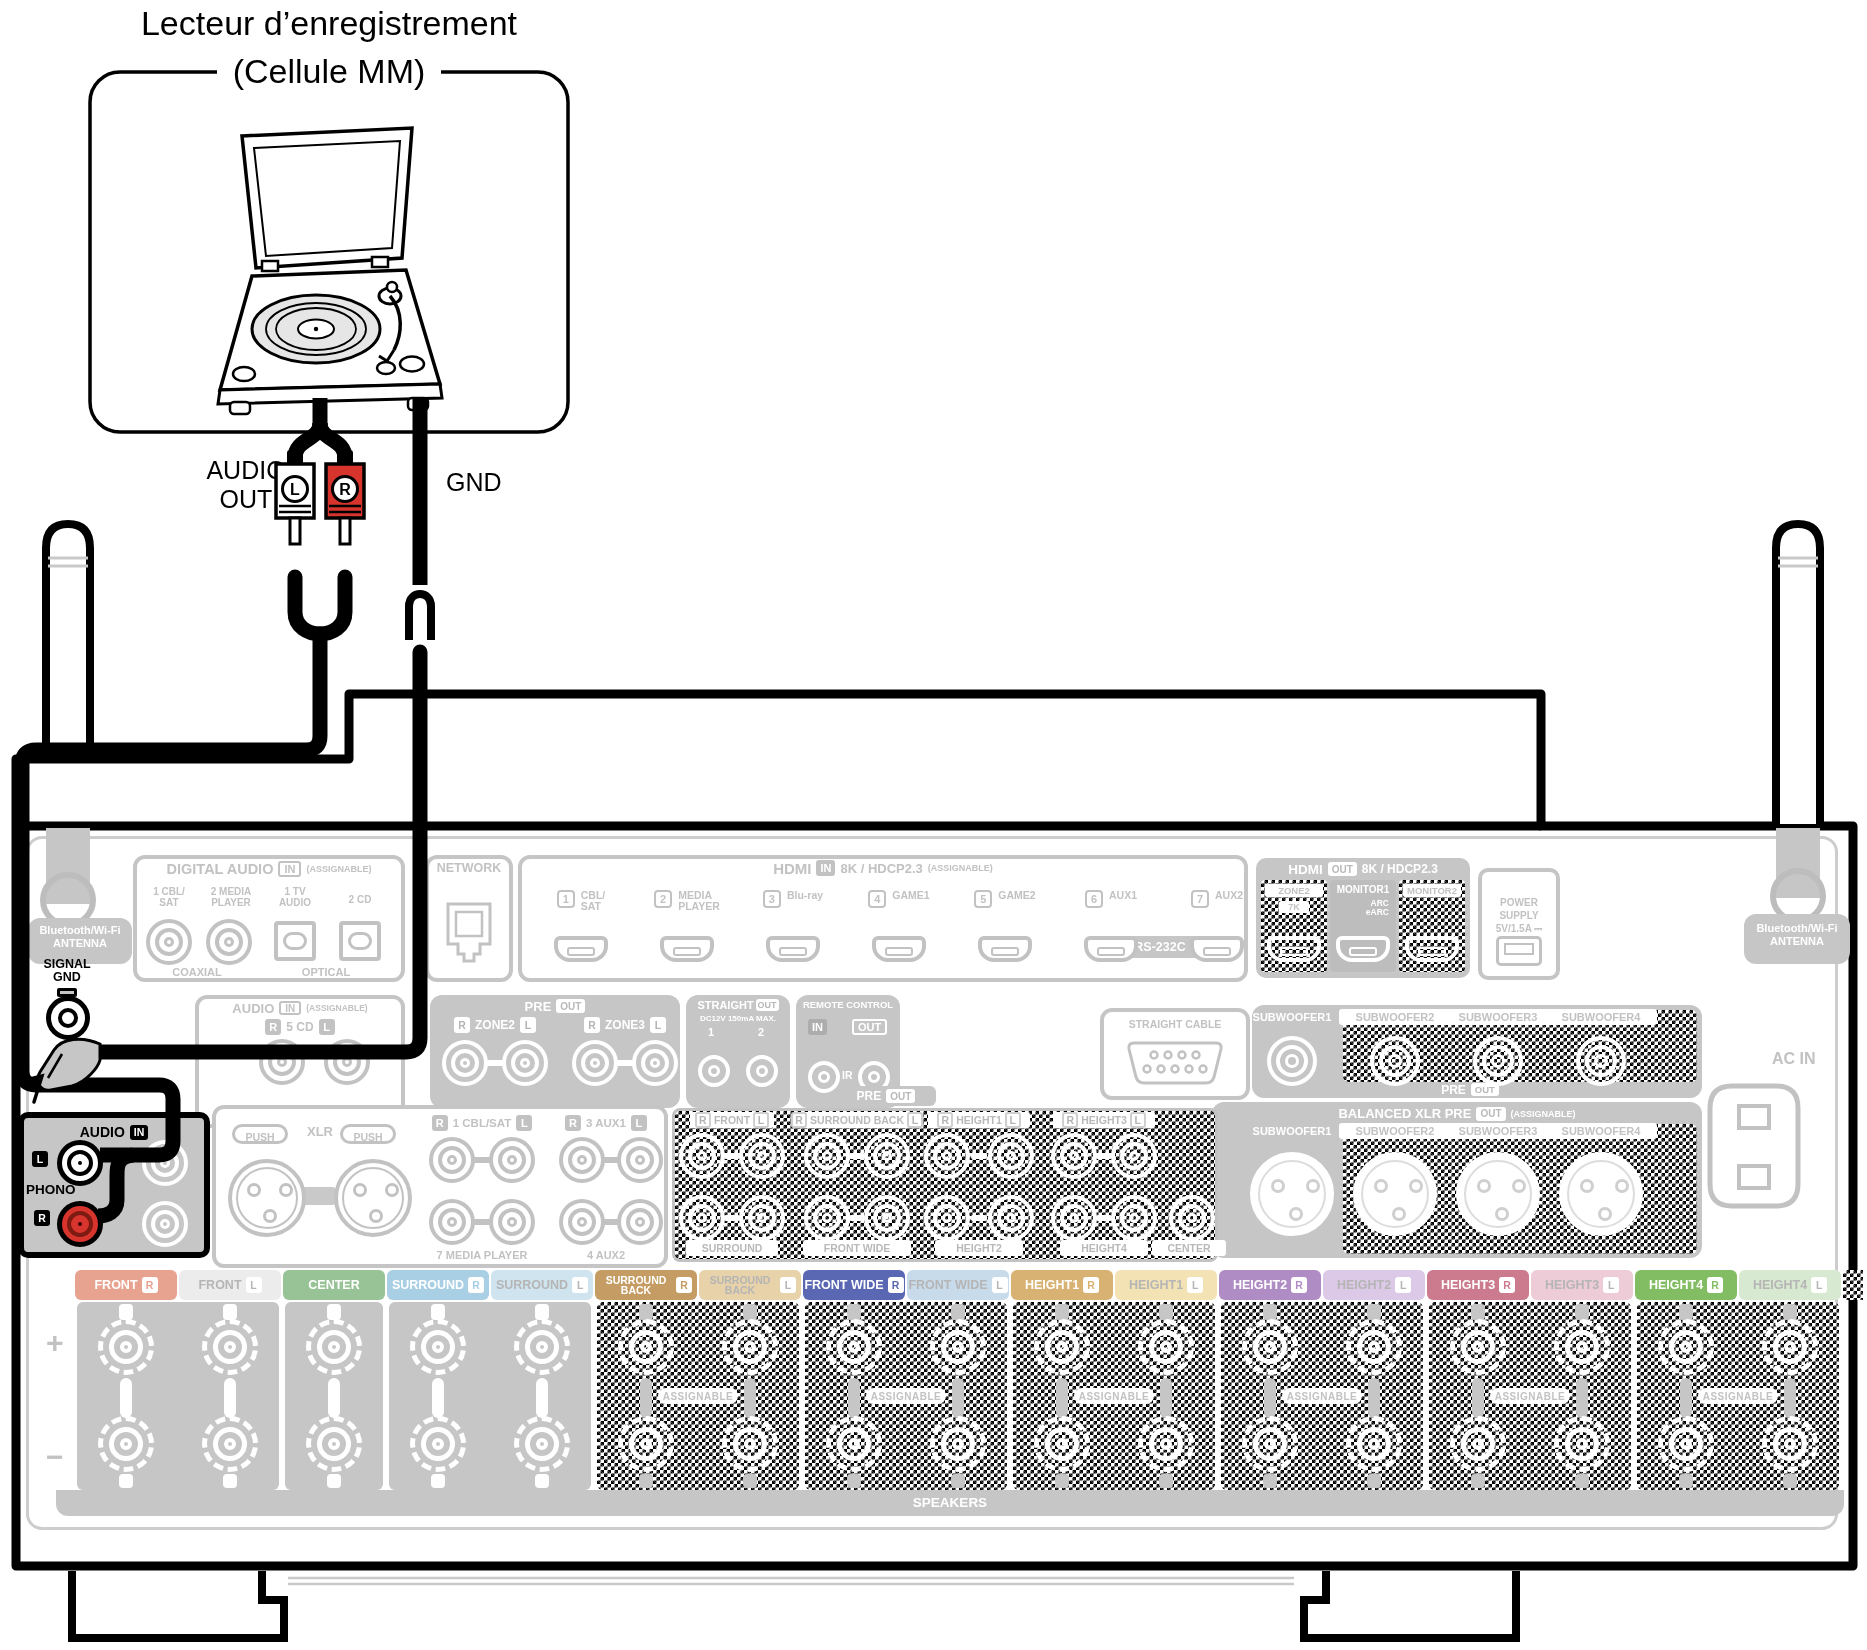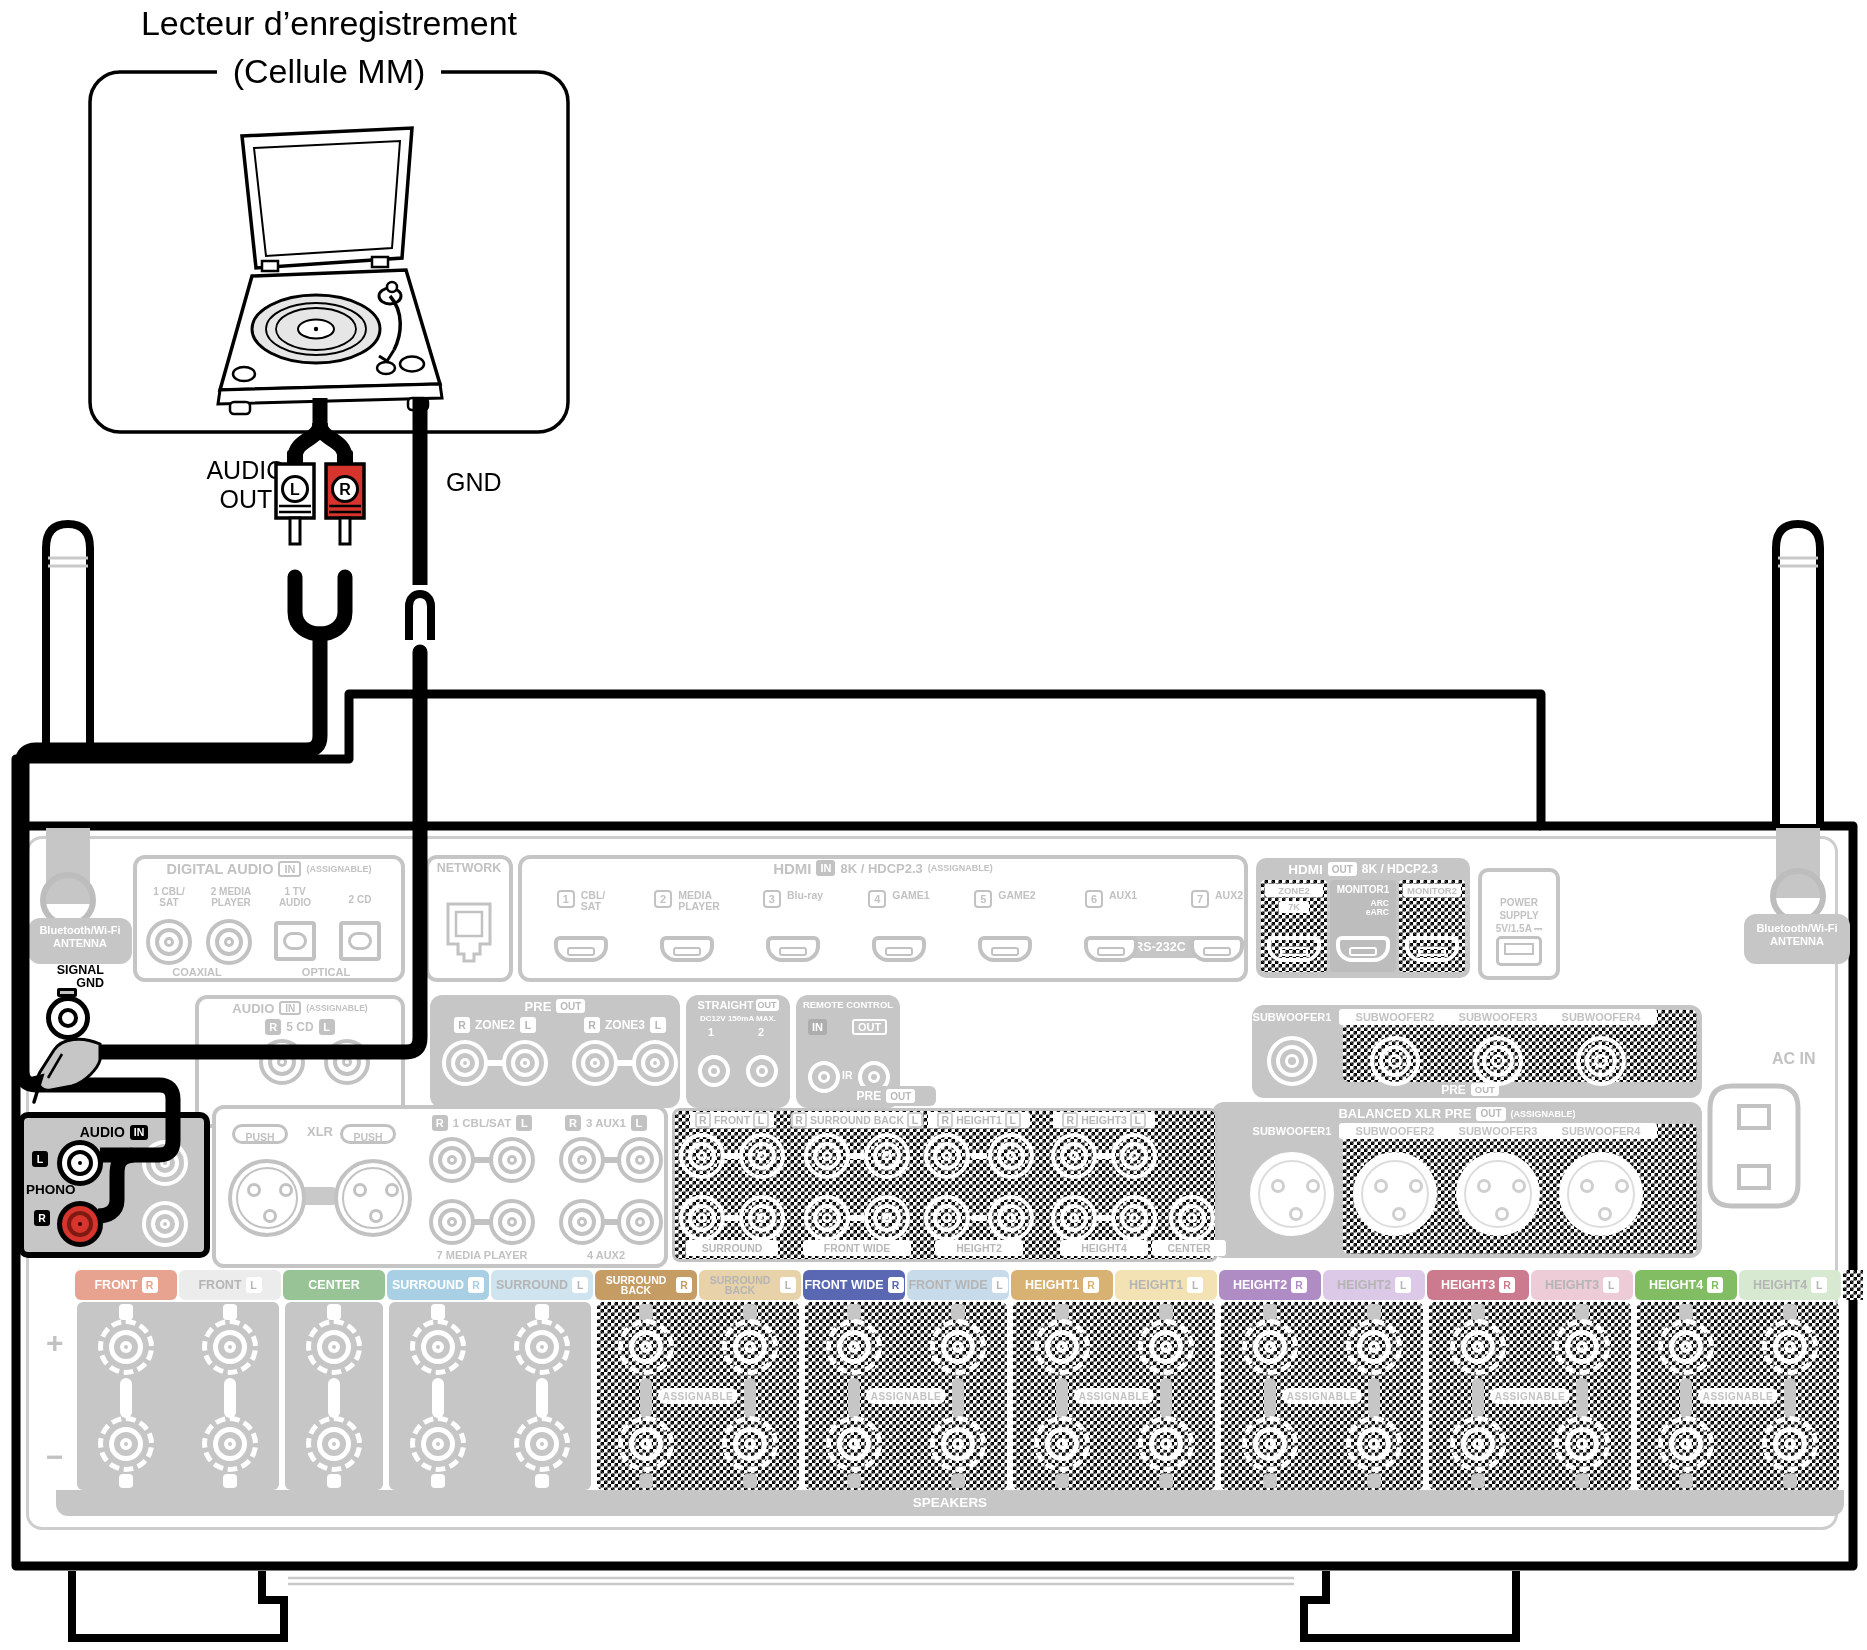--- a/index.html
+++ b/index.html
@@ -180,21 +180,21 @@
   </div>
   <div class="abs z1" style="left:1776px;top:828px;width:44px;height:70px;background:#c6c6c6;"></div>
   <div class="abs z1" style="left:1770px;top:868px;width:56px;height:56px;border:6px solid #bdbdbd;border-radius:50%;box-sizing:border-box;"></div>
   <div class="abs gray-box z1" style="left:1744px;top:914px;width:106px;height:50px;">
     <div class="wtx" style="font-size:11px;text-align:center;line-height:13px;padding-top:8px;">
       <span>Bluetooth/Wi-Fi</span><br>
       <span>ANTENNA</span>
     </div>
   </div>
 
-  <div class="abs z3 ktx" style="left:30px;top:958px;width:74px;text-align:right;font-size:12.5px;line-height:13px;margin-top:6px;">
+  <div class="abs z3 ktx" style="left:30px;top:958px;width:74px;text-align:center;font-size:12.5px;line-height:13px;">
     <span>SIGNAL</span><br>
     <span>GND</span>
   </div>
   <div class="abs z3" style="left:57px;top:988px;width:20px;height:9px;border:3px solid #000;border-radius:2px;background:#c6c6c6;box-sizing:border-box;"></div>
   <div class="abs z3" style="left:46px;top:996px;width:44px;height:44px;border:5px solid #000;border-radius:50%;background:#fff;box-sizing:border-box;">
     <div style="position:absolute;inset:7px;border:4px solid #000;border-radius:50%;"></div>
   </div>
 
   <div class="abs white-box z1" style="left:133px;top:855px;width:272px;height:127px;"></div>
   <div class="abs z2 ctr" style="left:137px;top:860px;width:264px;height:18px;">
@@ -322,20 +322,35 @@
     <div class="wtx" style="position:absolute;left:0;top:4px;width:104px;font-size:9.5px;text-align:center;">REMOTE CONTROL</div>
     <div class="bdg" style="position:absolute;left:12px;top:24px;background:#adadad;color:#fff;">IN</div>
     <div class="bdg ow" style="position:absolute;left:56px;top:24px;">OUT</div>
     <div class="mini" style="left:12px;top:66px;"></div>
     <div class="wtx" style="position:absolute;left:46px;top:74px;font-size:10.5px;">IR</div>
     <div class="mini" style="left:62px;top:66px;"></div>
   </div>
 
   <div class="abs z1 gray-box" style="left:1108px;top:936px;width:104px;height:22px;border-radius:8px;">
     <div class="wtx" style="font-size:12.5px;text-align:center;line-height:22px;">RS-232C</div>
+  </div>
+  <div class="abs white-box z1" style="left:1100px;top:1008px;width:150px;height:92px;">
+    <div class="gtx" style="position:absolute;left:0;top:6px;width:142px;font-size:10.5px;text-align:center;">STRAIGHT CABLE</div>
+    <svg style="position:absolute;left:21px;top:26px;" width="100" height="50">
+      <path d="M9,5 L91,5 Q97,5 96,11 L89,39 Q87,45 81,45 L19,45 Q13,45 11,39 L4,11 Q3,5 9,5 Z" fill="#fff" stroke="#c2c2c2" stroke-width="3"></path>
+      <circle cx="29" cy="17" r="3.5" fill="none" stroke="#c2c2c2" stroke-width="2.5"></circle>
+      <circle cx="43" cy="17" r="3.5" fill="none" stroke="#c2c2c2" stroke-width="2.5"></circle>
+      <circle cx="57" cy="17" r="3.5" fill="none" stroke="#c2c2c2" stroke-width="2.5"></circle>
+      <circle cx="71" cy="17" r="3.5" fill="none" stroke="#c2c2c2" stroke-width="2.5"></circle>
+      <circle cx="22" cy="31" r="3.5" fill="none" stroke="#c2c2c2" stroke-width="2.5"></circle>
+      <circle cx="36" cy="31" r="3.5" fill="none" stroke="#c2c2c2" stroke-width="2.5"></circle>
+      <circle cx="50" cy="31" r="3.5" fill="none" stroke="#c2c2c2" stroke-width="2.5"></circle>
+      <circle cx="64" cy="31" r="3.5" fill="none" stroke="#c2c2c2" stroke-width="2.5"></circle>
+      <circle cx="78" cy="31" r="3.5" fill="none" stroke="#c2c2c2" stroke-width="2.5"></circle>
+    </svg>
   </div>
 
   <div class="abs gray-box z1" style="left:1252px;top:1005px;width:450px;height:93px;"></div>
   <div class="abs hatch z1" style="left:1343px;top:1010px;width:354px;height:72px;border-radius:6px;"></div>
   <div class="abs z2 ctr" style="left:1410px;top:1082px;width:120px;height:15px;">
     <span class="wtx" style="font-size:12px;">PRE</span>
     <span class="bdg sw" style="height:13px;font-size:9.5px;">OUT</span>
   </div>
 
   <div class="abs gray-box z1" style="left:1212px;top:1102px;width:490px;height:156px;"></div>

